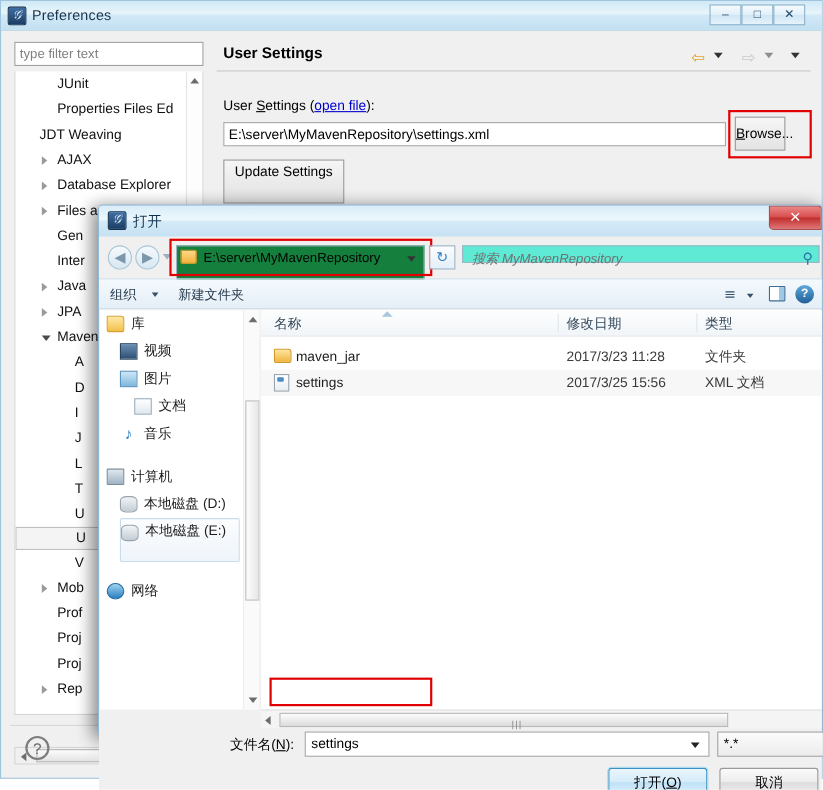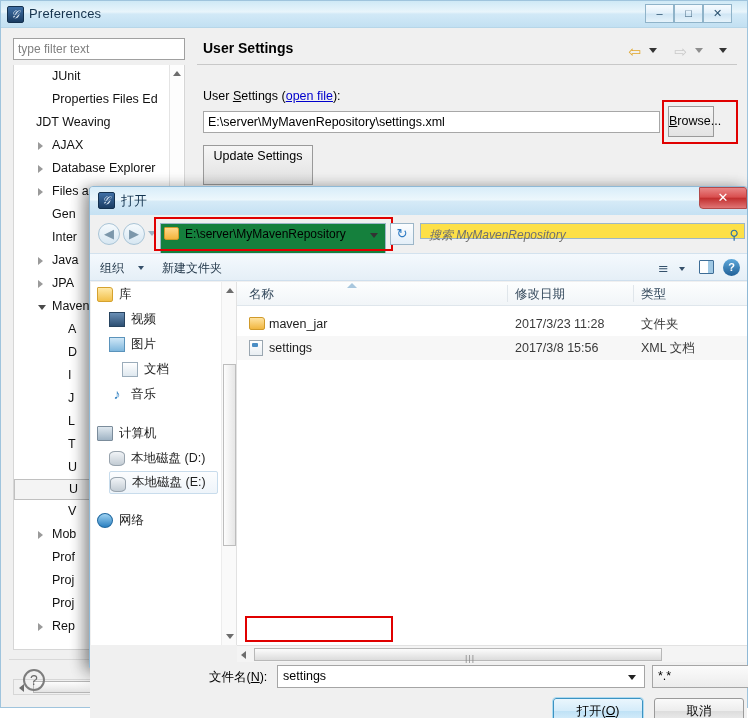--- a/index.html
+++ b/index.html
@@ -232,21 +232,21 @@
     border: 2px solid #e00000;
   }
   #refresh-btn {
     position: absolute; left: 300px; top: 8px; width: 24px; height: 22px;
     background: linear-gradient(to bottom, #fbfdff, #e4eff8);
     border: 1px solid #9cb6c8; color: #2f7cc4; font-size: 13px;
     text-align: center; line-height: 20px;
   }
   #search-box {
     position: absolute; left: 330px; top: 8px; width: 325px; height: 16px;
-    background: #fde047; border: 1px solid #9cb6c8;
+    background: #5eead4; border: 1px solid #9cb6c8;
   }
   #search-text {
     position: absolute; left: 8px; top: 3px; font-size: 12px; font-style: italic; color: #707070;
   }
   #search-icon {
     position: absolute; right: 5px; top: 3px; color: #2c6fa8; font-size: 13px;
   }
 
   
   #dlg-toolbar {
@@ -288,21 +288,21 @@
   .np-item {
     position: relative; height: 25px; line-height: 25px;
     font-size: 12.5px; color: #1d1d1d; white-space: nowrap;
   }
   .np-item .np-icon {
     position: absolute; left: 0; top: 5px; width: 16px; height: 15px;
   }
   .np-item .np-label { position: absolute; left: 22px; top: 0; }
   .np-item.selected {
     background: linear-gradient(to bottom, #fcfdfe, #eef4fa);
-    border: 1px solid #c8dcec; border-radius: 2px; height: 23px; line-height: 21px;
+    border: 1px solid #c8dcec; border-radius: 2px; height: 40px; line-height: 21px;
   }
   .np-spacer { height: 14px; }
   .ic-lib { background: linear-gradient(to bottom, #ffe9a8, #f2c04a); border:1px solid #d5a22f; border-radius:1px 3px 2px 2px; }
   .ic-video { background: linear-gradient(to bottom,#6a8fb5,#2d4f73); border:1px solid #27435f; }
   .ic-pic { background: linear-gradient(to bottom,#cfe7f7,#7fb7dd); border:1px solid #5b93bb; }
   .ic-doc { background: linear-gradient(to bottom,#ffffff,#dfe8ef); border:1px solid #9bacba; }
   .ic-music { background: transparent; color:#2f7fc0; font-size:14px; line-height:14px; text-align:center; }
   .ic-comp { background: linear-gradient(to bottom,#dfe8ef,#9fb3c4); border:1px solid #7b8c9b; border-radius:1px; }
   .ic-drive { background: linear-gradient(to bottom,#f1f4f7,#c3ccd4); border:1px solid #98a3ad; border-radius: 6px/4px; }
   .ic-drivec { background: linear-gradient(to bottom,#d9ecd2,#8fc37e); border:1px solid #6da25d; border-radius: 6px/4px; }
@@ -662,21 +662,21 @@
       <div id="file-rows">
           <div class="file-row" style="top: 30px;">
             <span class="fr-icon-folder"></span>
             <span class="fr-name">maven_jar</span>
             <span class="fr-date">2017/3/23 11:28</span>
             <span class="fr-type">文件夹</span>
           </div>
           <div class="file-row alt" style="top: 54px;">
             <span class="fr-icon-xml"></span>
             <span class="fr-name">settings</span>
-            <span class="fr-date">2017/3/8 15:56</span>
+            <span class="fr-date">2017/3/25 15:56</span>
             <span class="fr-type">XML 文档</span>
           </div>
         </div>
       <div id="settings-row-hl"></div>
     </div>
 
     <div id="fl-hscroll">
       <div class="la"></div>
       <div class="thumb">
           <span class="grip">|||</span>

